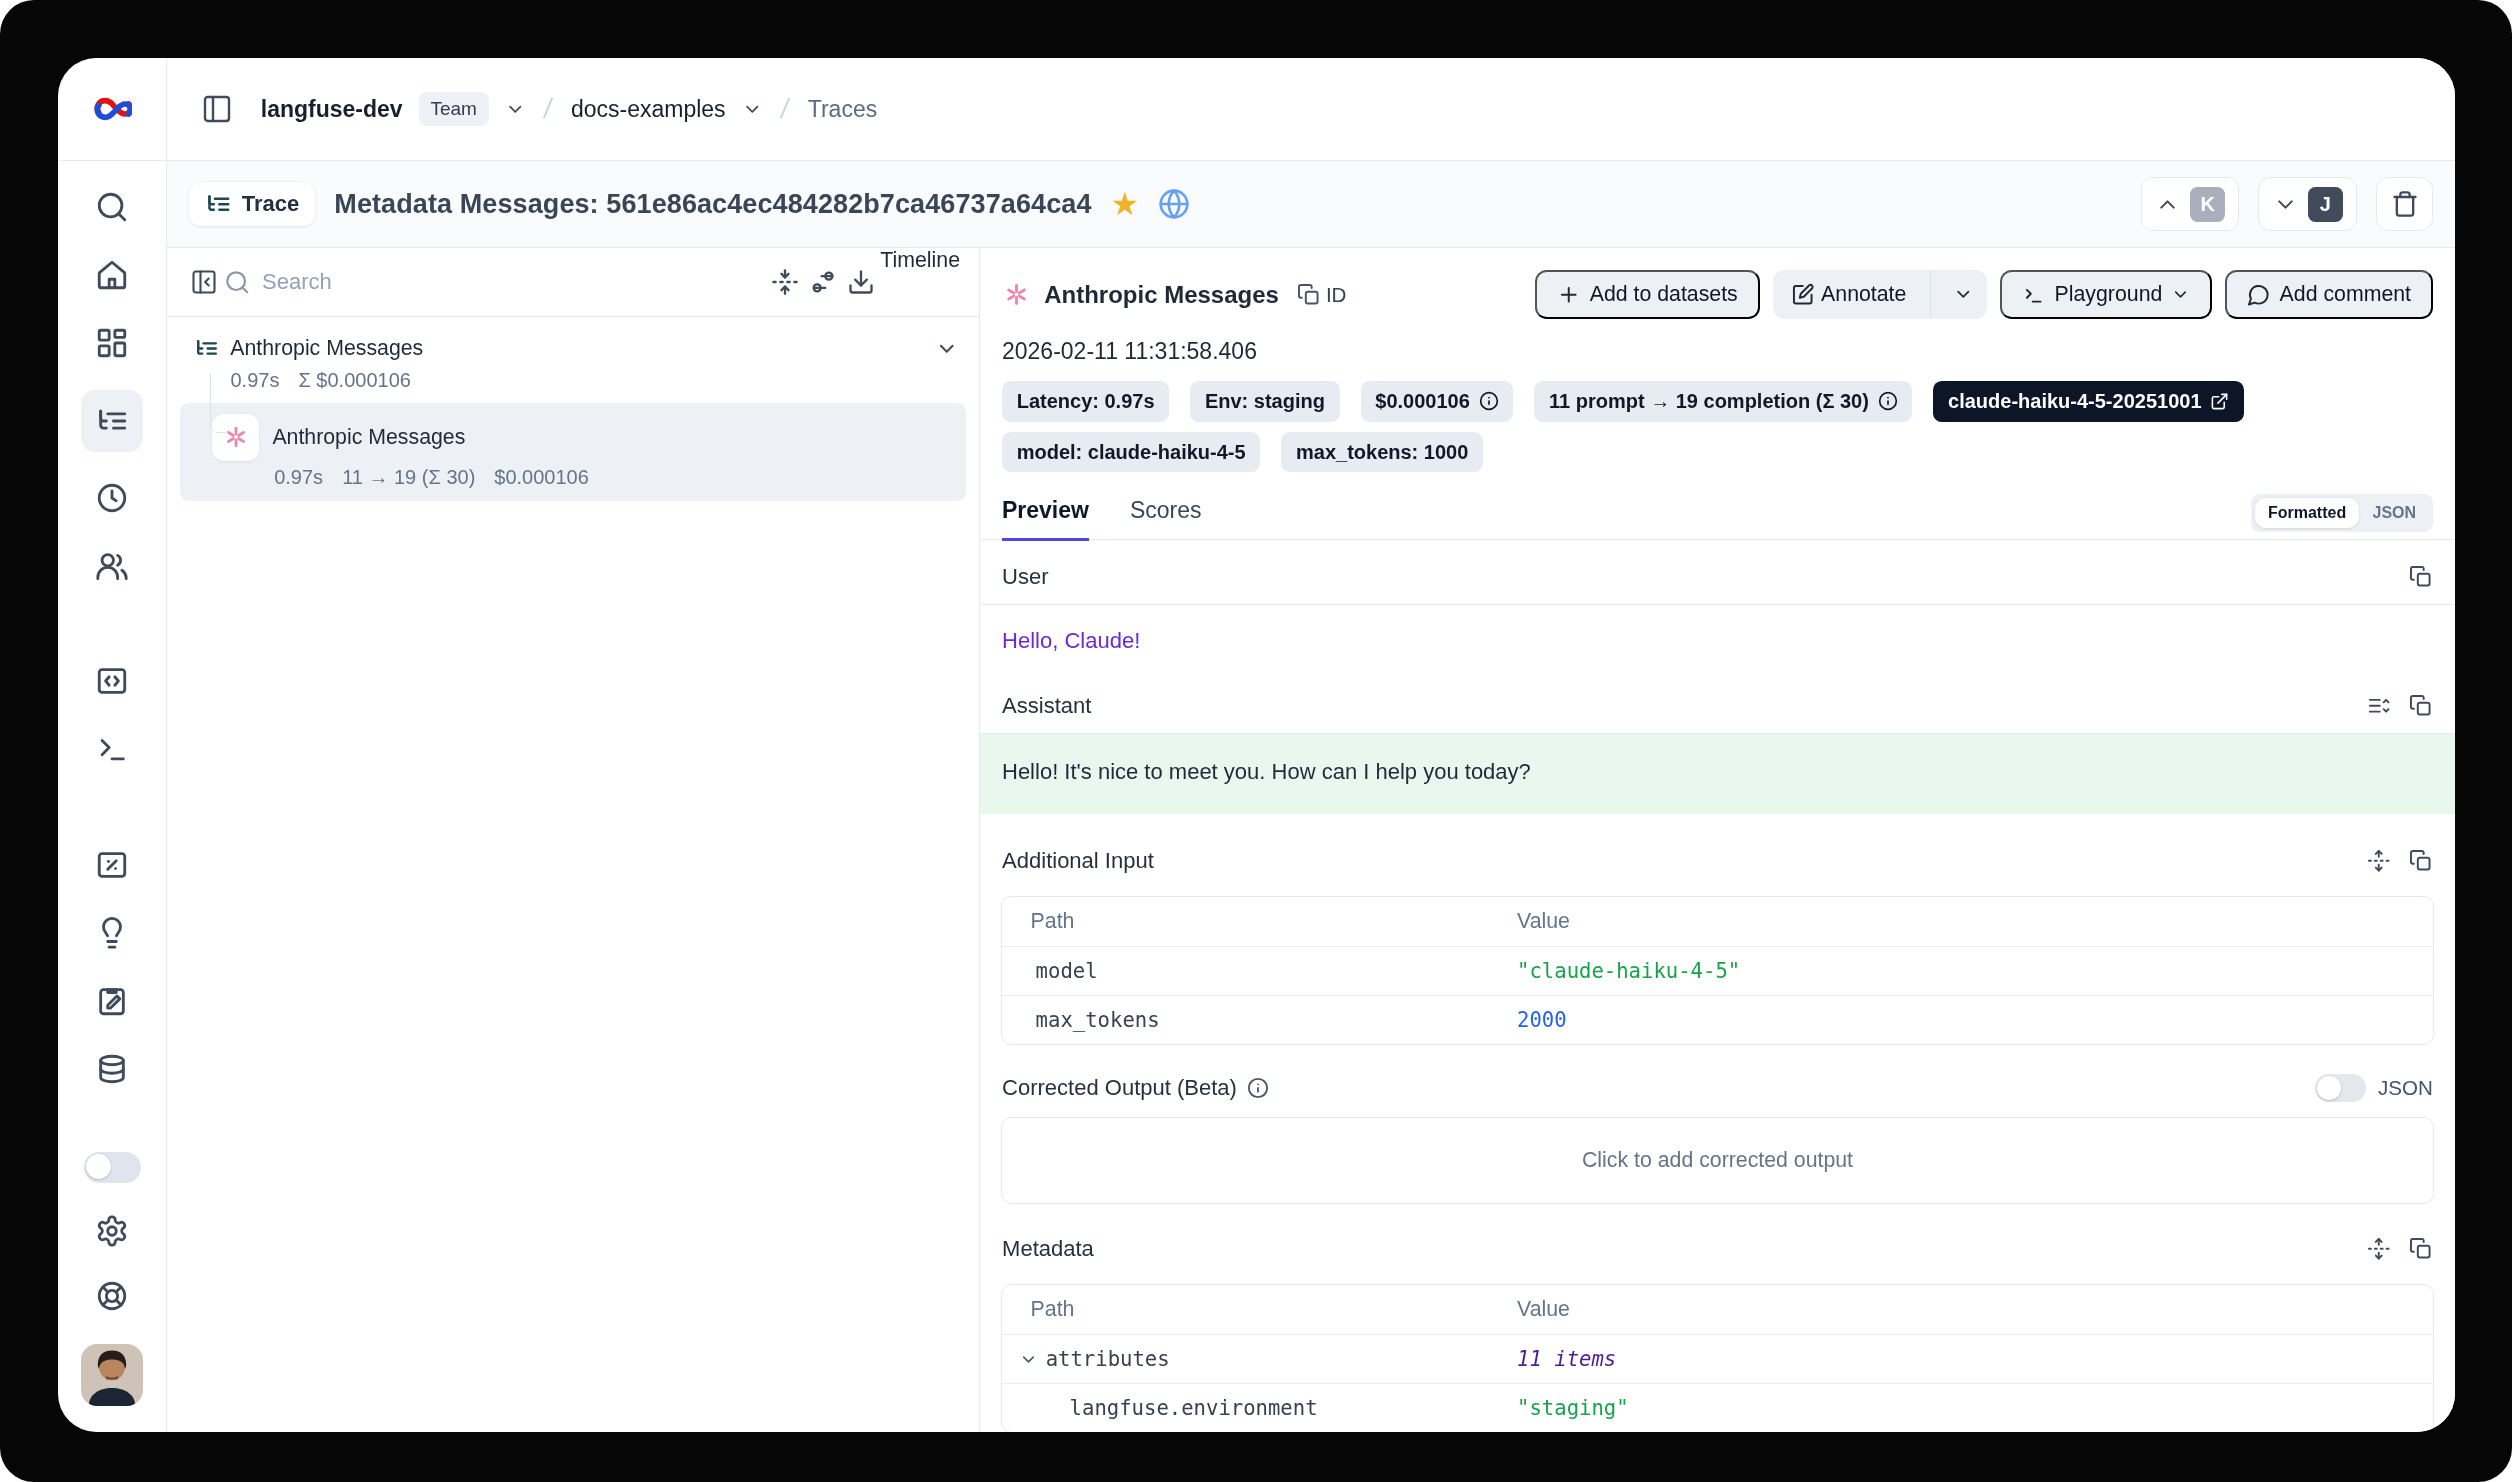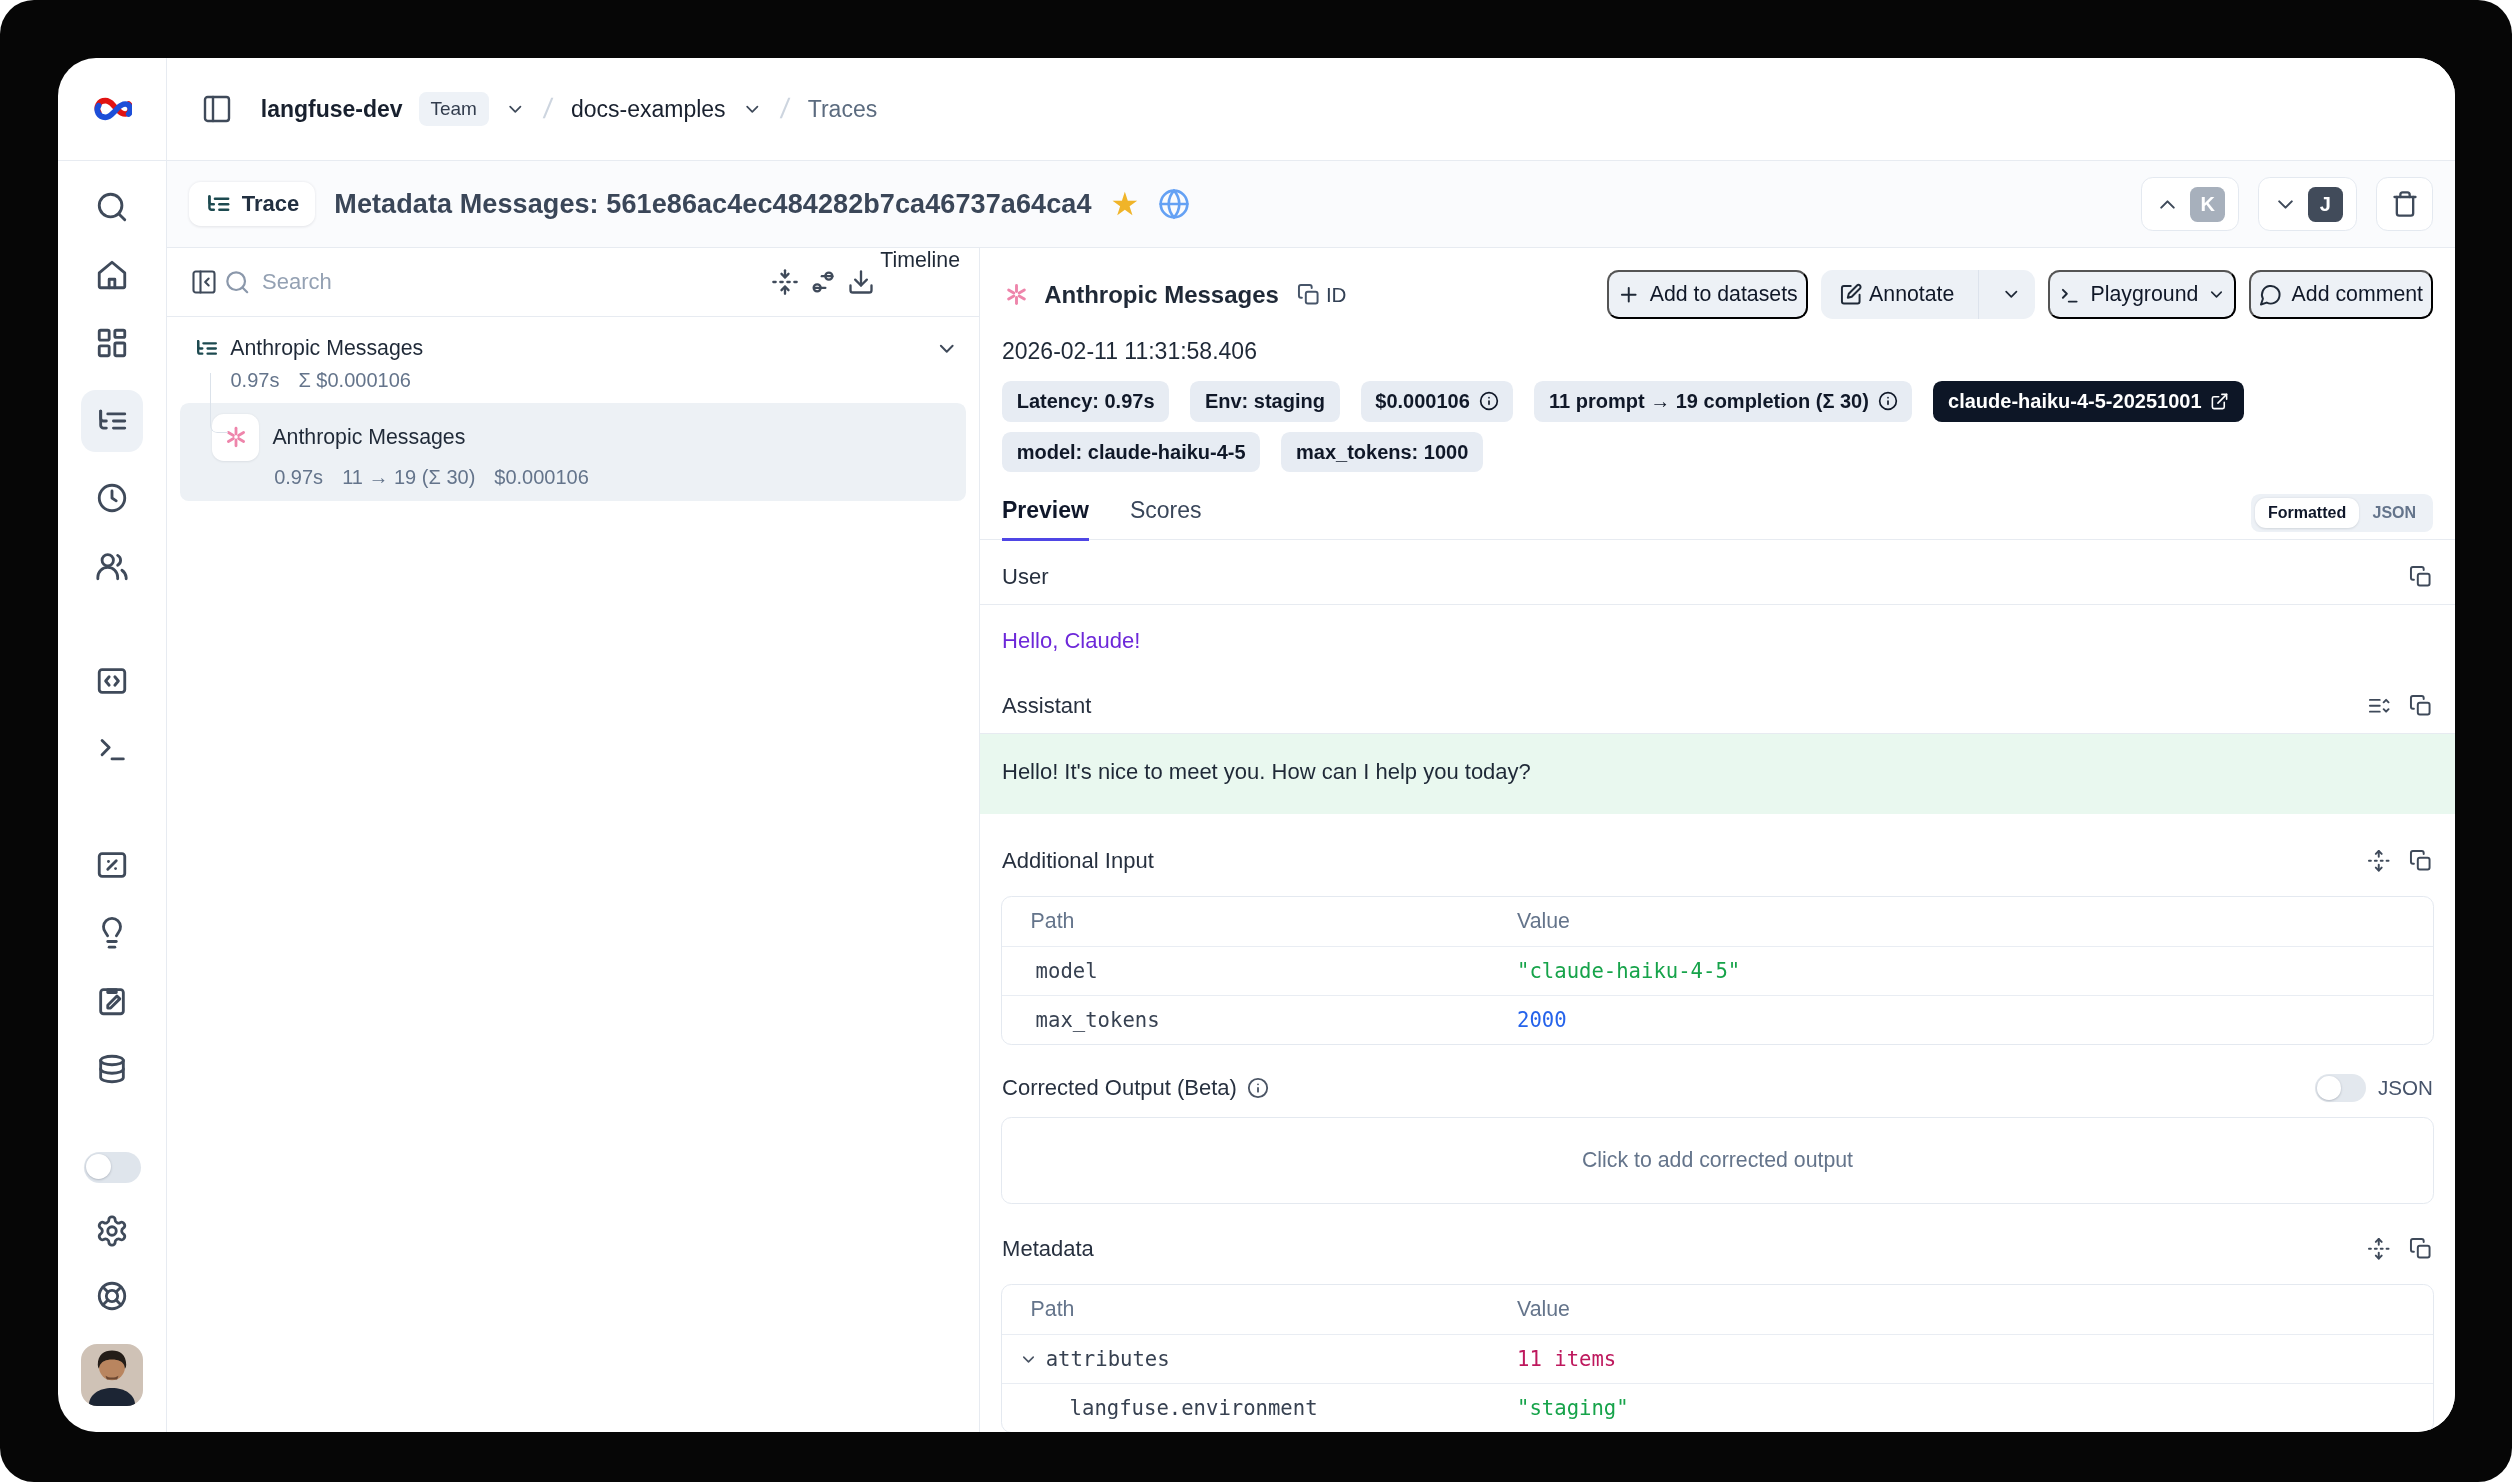--- a/index.html
+++ b/index.html
@@ -88,21 +88,21 @@
 
   
   .detail-pane{flex:1;display:flex;flex-direction:column;min-width:0;background:#fff}
   .obs-header{display:flex;align-items:center;gap:13.2px;padding:22px 22px 0 22px}
   .obs-header .claude-ic svg{width:29px;height:29px}
   .obs-title{font-size:24px;font-weight:600;color:#1f2937;white-space:nowrap}
   .id-chip{display:flex;align-items:center;gap:5.9px;cursor:pointer;margin-left:4.4px}
   .id-chip svg{width:23.5px;height:23.5px;stroke:#475569}
   .id-chip .id-lbl{font-size:20.6px;font-weight:500;color:#334155}
   .obs-actions{margin-left:auto;display:flex;align-items:center;gap:13.2px}
-  .btn{height:49px;background:#edf1f6;border-radius:11.8px;display:flex;align-items:center;gap:8.8px;padding:0 8px;font-size:21.3px;font-weight:500;color:#101828;cursor:pointer;white-space:nowrap}
+  .btn{height:49px;background:#edf1f6;border-radius:11.8px;display:flex;align-items:center;gap:8.8px;padding:0 20px;font-size:21.3px;font-weight:500;color:#101828;cursor:pointer;white-space:nowrap}
   .btn svg{width:23.5px;height:23.5px;stroke:#1f2937}
   .btn .caret svg{width:19px;height:19px}
   .btn.split{padding:0}
   .btn.split .seg-main{display:flex;align-items:center;gap:7px;padding:0 14.7px 0 17.7px;height:100%}
   .btn.split .seg-div{width:1.5px;height:100%;background:#dde3ec}
   .btn.split .seg-caret{display:flex;align-items:center;justify-content:center;padding:0 13.2px;height:100%}
   .btn.split .seg-caret svg{width:20.6px;height:20.6px}
 
   .timestamp{padding:19px 22px 0;font-size:23px;color:#1f2937}
   .badge-rows{padding:16px 22px 0;display:flex;flex-direction:column;gap:10.3px}
@@ -133,21 +133,21 @@
   .kv-row:first-child{border-top:none}
   .kv-path{width:36%;padding:11.8px 14.7px 11.8px 34px;font-family:"DejaVu Sans Mono","Liberation Mono",monospace;font-size:20.6px;color:#374151;display:flex;align-items:center;gap:7.4px}
   .kv-path.hdr,.kv-val.hdr{font-family:"Liberation Sans",sans-serif;font-size:21.3px;font-weight:500;color:#64748b}
   .kv-path.hdr{padding-left:29px}
   .kv-path.nested{padding-left:68px}
   .kv-path .row-chev svg{width:19px;height:19px;stroke:#4b5565}
   .kv-path.lvl1{padding-left:17.7px}
   .kv-val{flex:1;padding:11.8px 14.7px 11.8px 0;font-family:"DejaVu Sans Mono","Liberation Mono",monospace;font-size:20.6px}
   .kv-val.str{color:var(--string-green)}
   .kv-val.num{color:var(--number-blue)}
-  .kv-val.items{color:#be185d;}
+  .kv-val.items{color:#4c1d95;font-style:italic}
 
   .co-head{display:flex;align-items:center;gap:10.3px;padding:29px 1.5px 14.7px}
   .co-head .info svg{width:22px;height:22px;stroke:#4b5565}
   .co-right{margin-left:auto;display:flex;align-items:center;gap:11.8px}
   .co-toggle{width:51px;height:28px;border-radius:14px;background:#e3e8ee;position:relative;cursor:pointer}
   .co-toggle .knob{position:absolute;left:2.2px;top:2.2px;width:23.5px;height:23.5px;border-radius:50%;background:#fff;box-shadow:0 0.7px 2.2px rgba(15,23,42,.25)}
   .co-json{font-size:20.6px;font-weight:500;color:#46536a}
   .co-box{border:1.5px solid #e4e9f0;border-radius:10.3px;height:87px;display:flex;align-items:center;justify-content:center;cursor:pointer}
   .co-ph{font-size:21.3px;color:#64748b}
   .meta-gap{height:11.8px}

